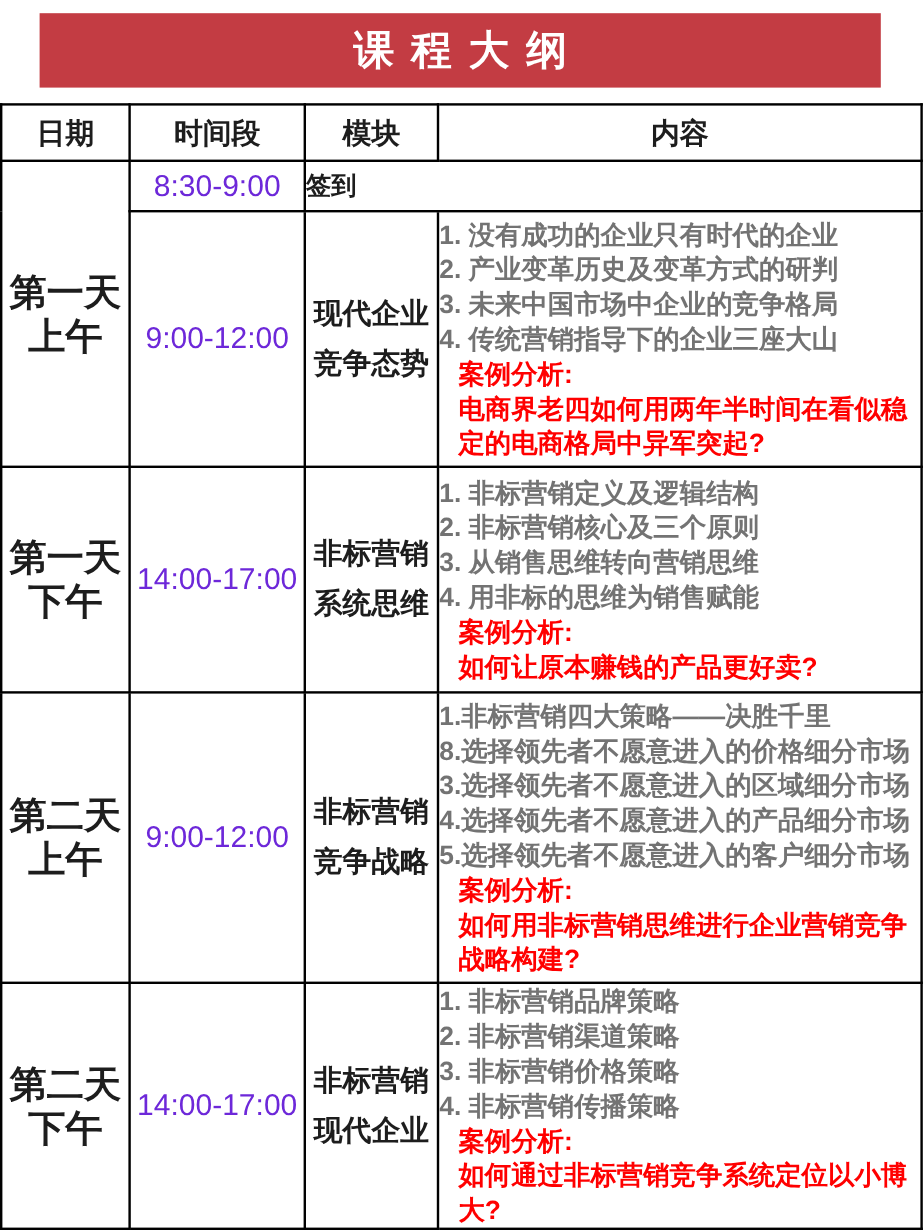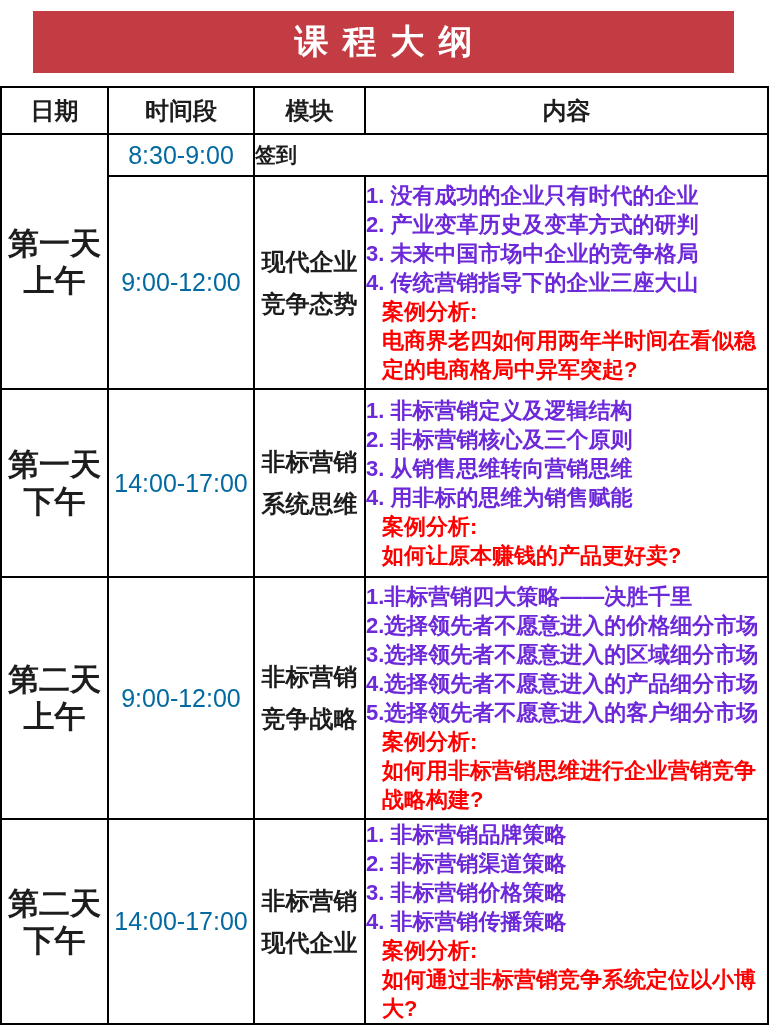--- a/index.html
+++ b/index.html
@@ -42,41 +42,41 @@
   }
   td.date-cell {
     font-size:31px; font-weight:bold;
     text-align:center; vertical-align:middle;
     line-height:37px;
   }
   td.date-cell-merged { padding-top:55px; }
   td.time-cell {
     font-size:25px; font-weight:normal;
     text-align:center; vertical-align:middle;
-    color:#0369a1;
+    color:#6d28d9;
     letter-spacing:0px;
   }
   td.signin-cell {
     font-size:21px; font-weight:bold;
     text-align:left; vertical-align:middle;
   }
   td.module-cell {
     font-size:24px; font-weight:bold;
     text-align:center; vertical-align:middle;
     line-height:42px;
   }
   td.content-cell {
     vertical-align:middle;
     padding:2px 4px 2px 9px;
     text-align:left;
   }
   .content-item {
     font-size:22px; font-weight:bold;
     line-height:29px;
-    color:#6d28d9;
+    color:#737373;
     white-space:nowrap;
   }
   .case-label, .case-question {
     font-size:22px; font-weight:bold;
     line-height:29px;
     color:var(--case-red, #FF0000);
     padding-left:16px;
   }
 </style>
 </head>
@@ -156,21 +156,21 @@
         <div>上午</div>
       </td>
       <td class="time-cell">9:00-12:00</td>
       <td class="module-cell">
         <div>非标营销</div>
         <div>竞争战略</div>
       </td>
       <td class="content-cell">
         <div>
             <div class="content-item">1.非标营销四大策略——决胜千里</div>
-            <div class="content-item">2.选择领先者不愿意进入的价格细分市场</div>
+            <div class="content-item">8.选择领先者不愿意进入的价格细分市场</div>
             <div class="content-item">3.选择领先者不愿意进入的区域细分市场</div>
             <div class="content-item">4.选择领先者不愿意进入的产品细分市场</div>
             <div class="content-item">5.选择领先者不愿意进入的客户细分市场</div>
           </div>
         <div class="case-label">案例分析:</div>
         <div class="case-question">如何用非标营销思维进行企业营销竞争战略构建?</div>
       </td>
     </tr>
 
     <tr class="session-row-4">

